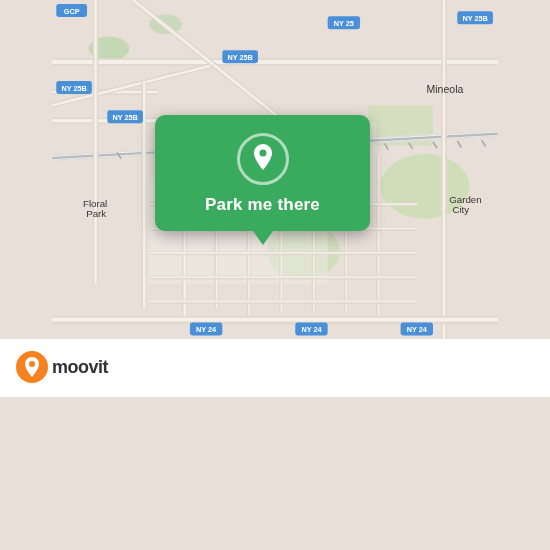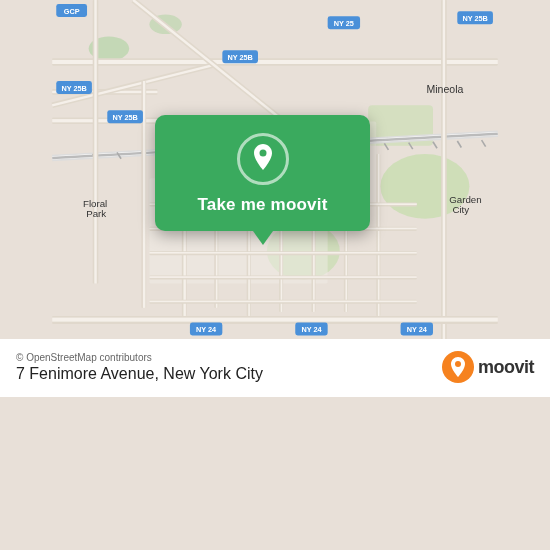--- a/index.html
+++ b/index.html
@@ -261,28 +261,24 @@
   </svg>
 
   <div class="popup-card">
     <div class="location-icon-circle">
 
       <svg width="24" height="30" viewBox="0 0 24 30" fill="none" xmlns="http://www.w3.org/2000/svg">
         <path d="M12 0C7.03 0 3 4.03 3 9C3 15.75 12 26 12 26C12 26 21 15.75 21 9C21 4.03 16.97 0 12 0Z" fill="white"></path>
         <circle cx="12" cy="9" r="3.5" fill="#3aaa5e"></circle>
       </svg>
     </div>
-    <span class="popup-label">Take me moovit</span>
+    <span class="popup-label">Park me there</span>
   </div>
 
   <div class="bottom-bar">
-    <div class="bottom-left">
-      <span class="osm-credit">© OpenStreetMap contributors</span>
-      <span class="address-text">7 Fenimore Avenue, New York City</span>
-    </div>
     <div class="moovit-logo">
 
       <svg width="32" height="32" viewBox="0 0 32 32" xmlns="http://www.w3.org/2000/svg">
         <circle cx="16" cy="16" r="16" fill="#f6821f"></circle>
         <path d="M16 6C12.13 6 9 9.13 9 13C9 18.25 16 26 16 26C16 26 23 18.25 23 13C23 9.13 19.87 6 16 6Z" fill="white"></path>
         <circle cx="16" cy="13" r="3" fill="#f6821f"></circle>
       </svg>
       <span class="moovit-text">moovit</span>
     </div>
   </div>

